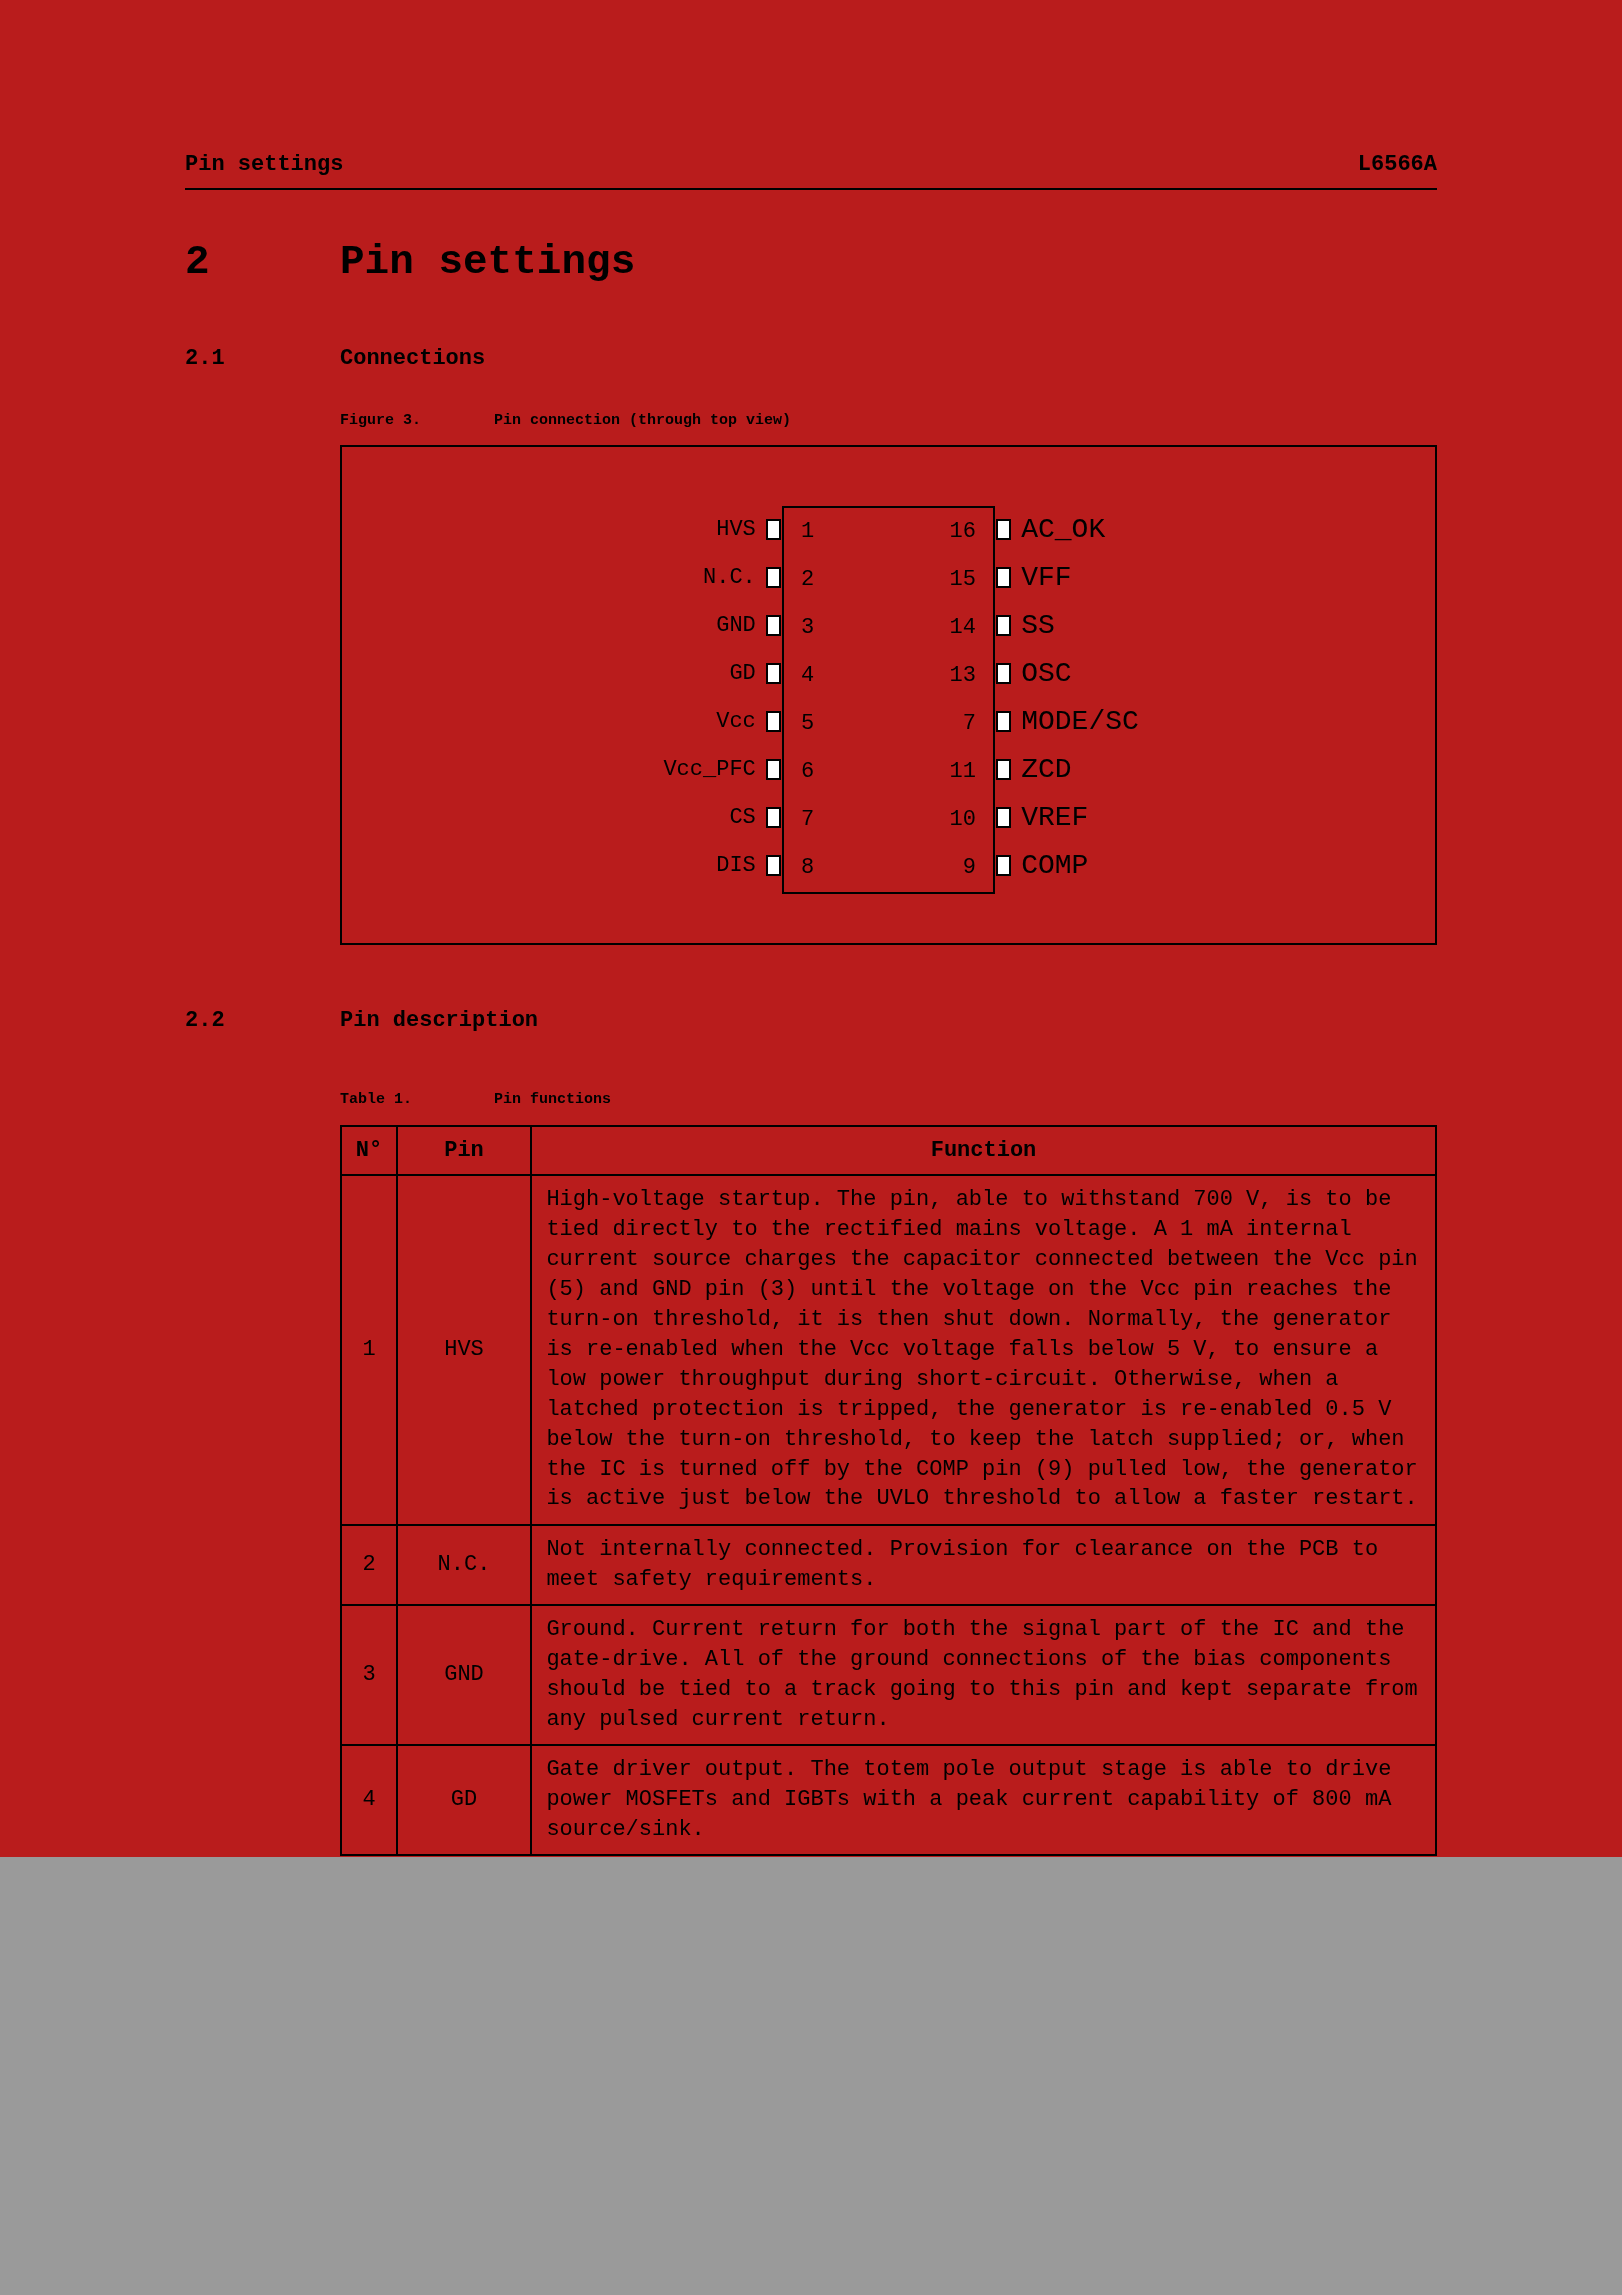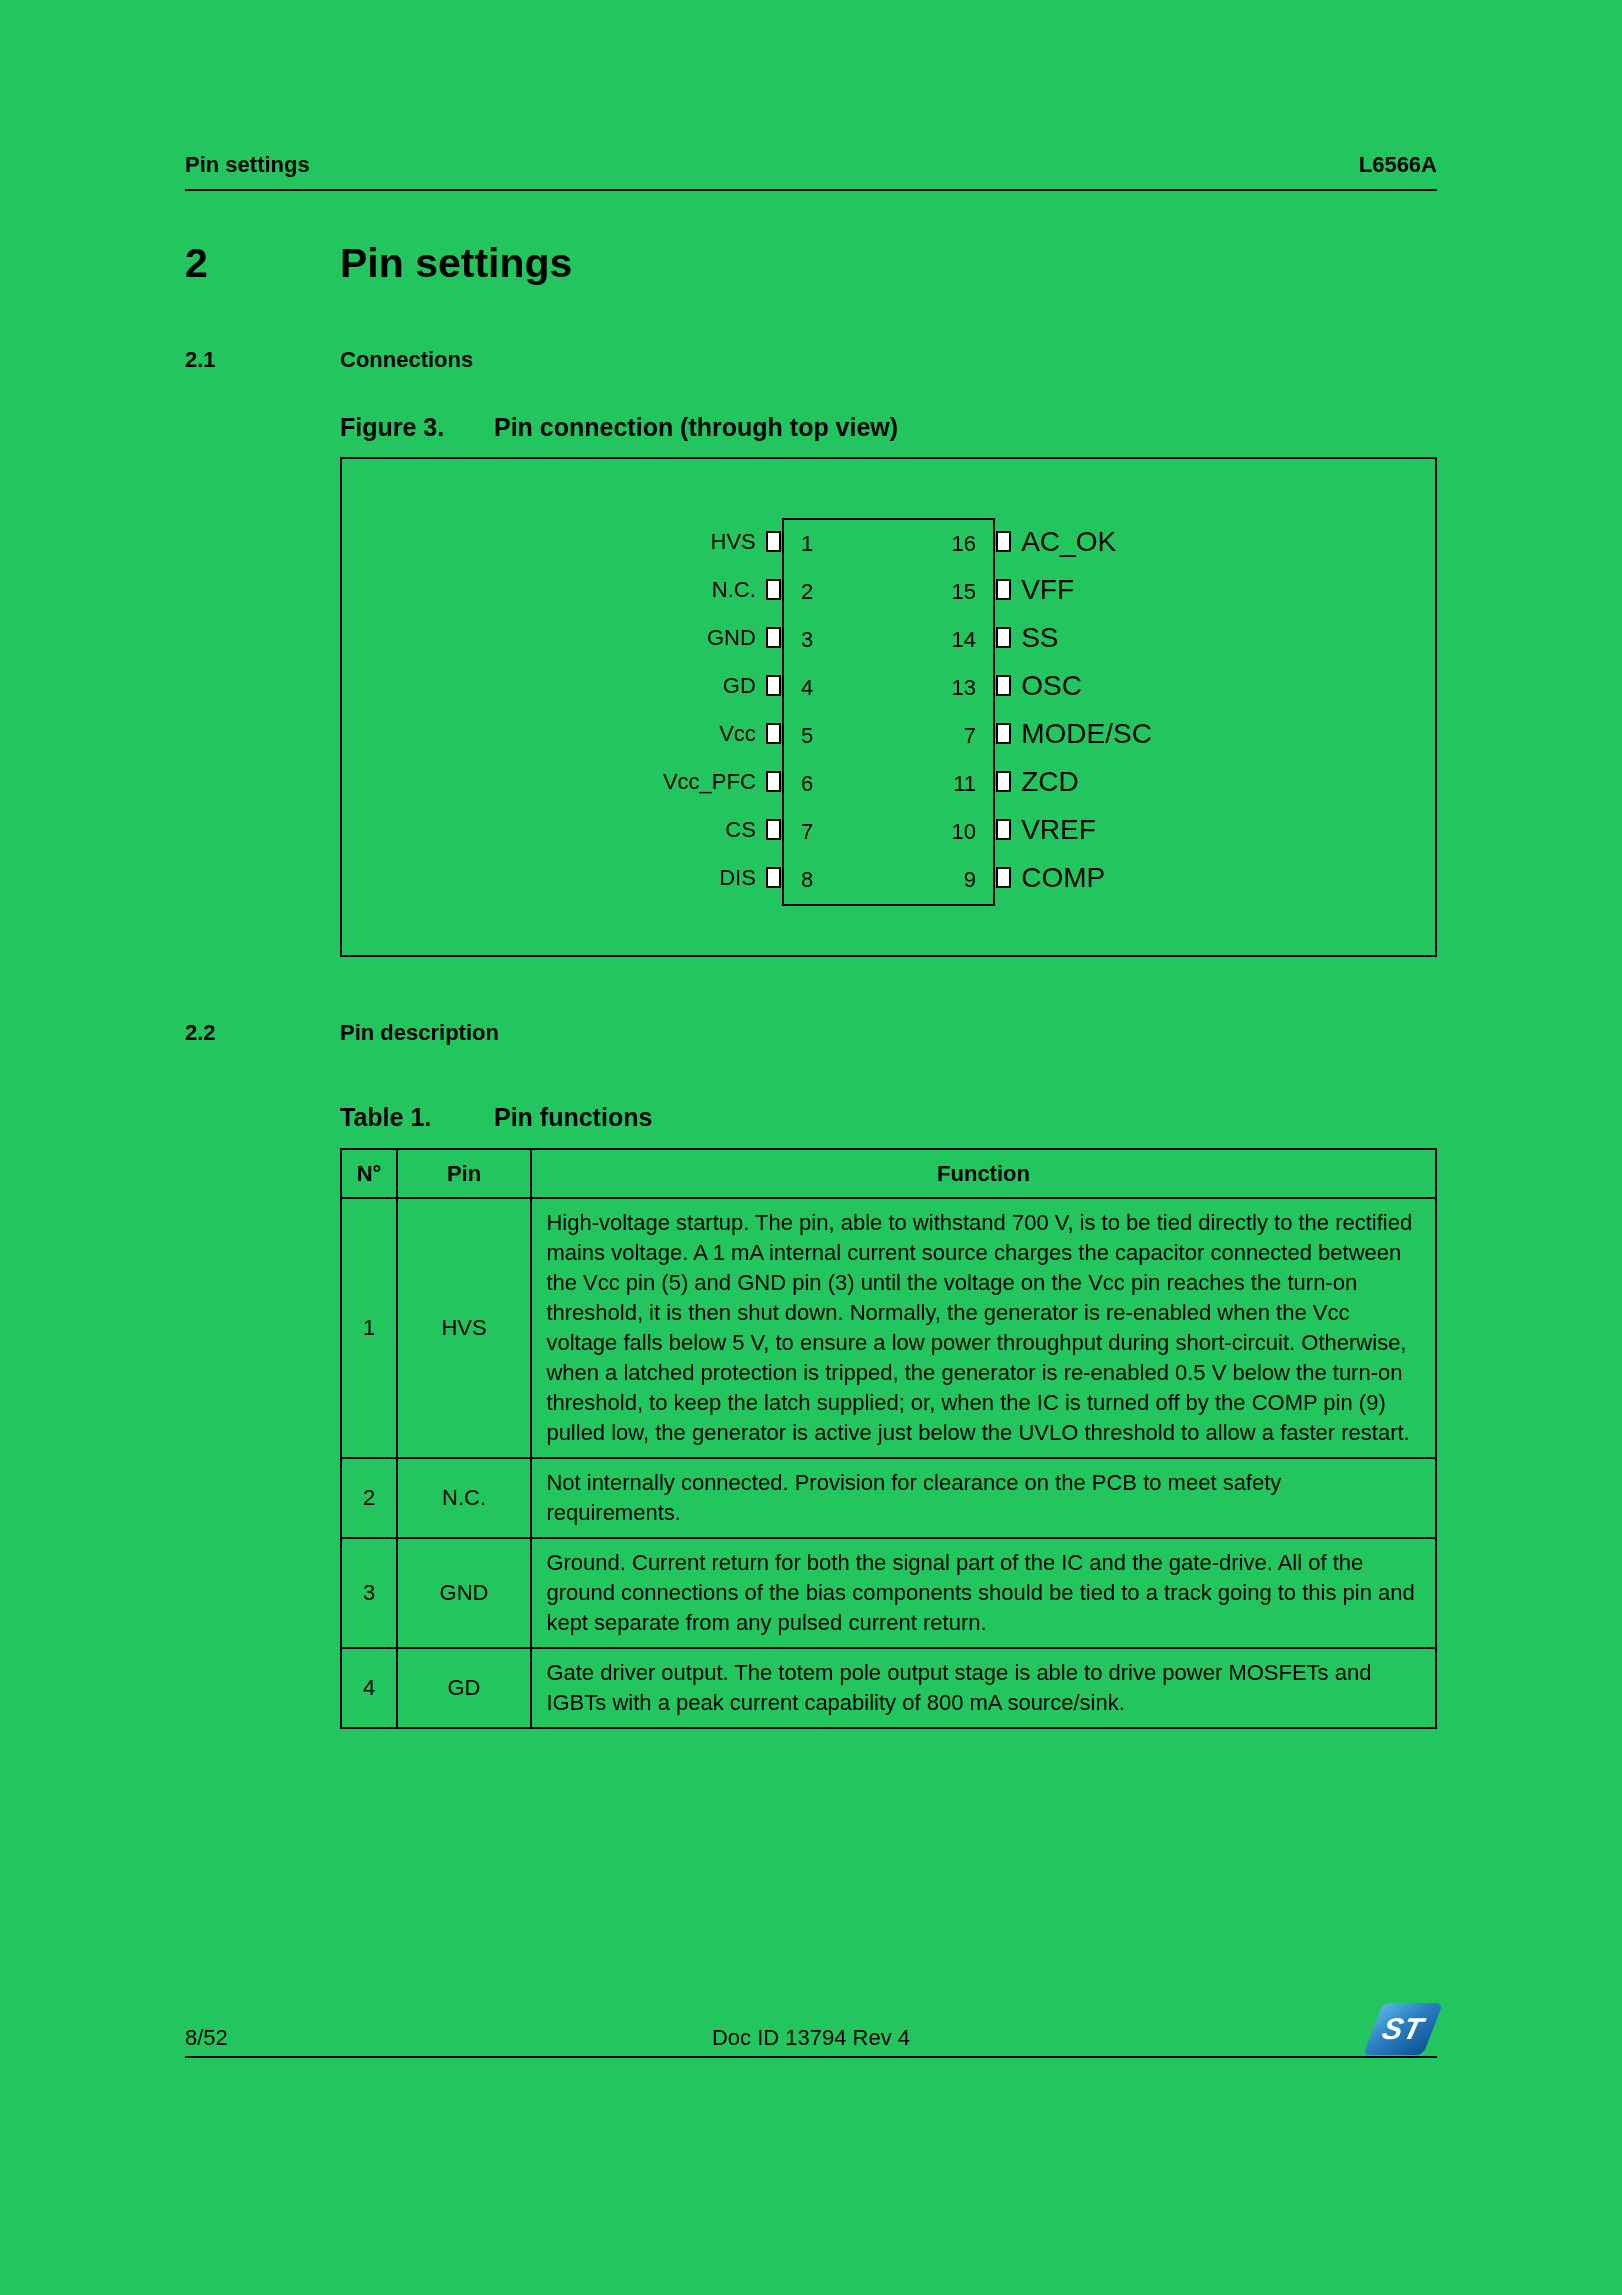--- a/index.html
+++ b/index.html
@@ -1,37 +1,37 @@
 <!DOCTYPE html>
 <html style="font-size:10.5px"><head>
 <meta charset="utf-8">
 <style>
   html,body{margin:0;padding:0;background:#9a9a9a;}
   .page{
     position:relative;
-    width:1622px;height:2295px;
-    background:#22c55e;
+    width:1622px;height:1857px;
+    background:#b91c1c;
     box-sizing:border-box;
     padding:152px 185px 0 185px;
-    font-family:Liberation Sans, sans-serif;
+    font-family:Liberation Mono, monospace;
     color:#000;
   }
   
   .doc-header{
     display:flex;justify-content:space-between;align-items:flex-end;
     font-size:22px;font-weight:bold;
     border-bottom:2.6px solid #000;
     padding-bottom:10.5px;
   }
   
   .h1-row{display:flex;margin-top:52px;font-size:41px;font-weight:bold;line-height:1;}
   .h2-row{display:flex;margin-top:65px;font-size:22px;font-weight:bold;line-height:1;}
   .h-num{width:155px;flex:0 0 155px;}
   
-  .cap-row{display:flex;margin-left:155px;font-size:25px;font-weight:bold;line-height:1.1;}
+  .cap-row{display:flex;margin-left:155px;font-size:15px;font-weight:bold;line-height:1.1;}
   .fig-cap{margin-top:43px;}
   .cap-label{width:154px;flex:0 0 154px;}
   .figure-box{
     margin-left:155px;margin-top:15.7px;
     width:1097px;height:500px;
     border:2px solid #000;
     box-sizing:border-box;
     display:flex;align-items:flex-start;justify-content:center;
   }
   .ic-diagram{display:flex;margin-top:59px;}

